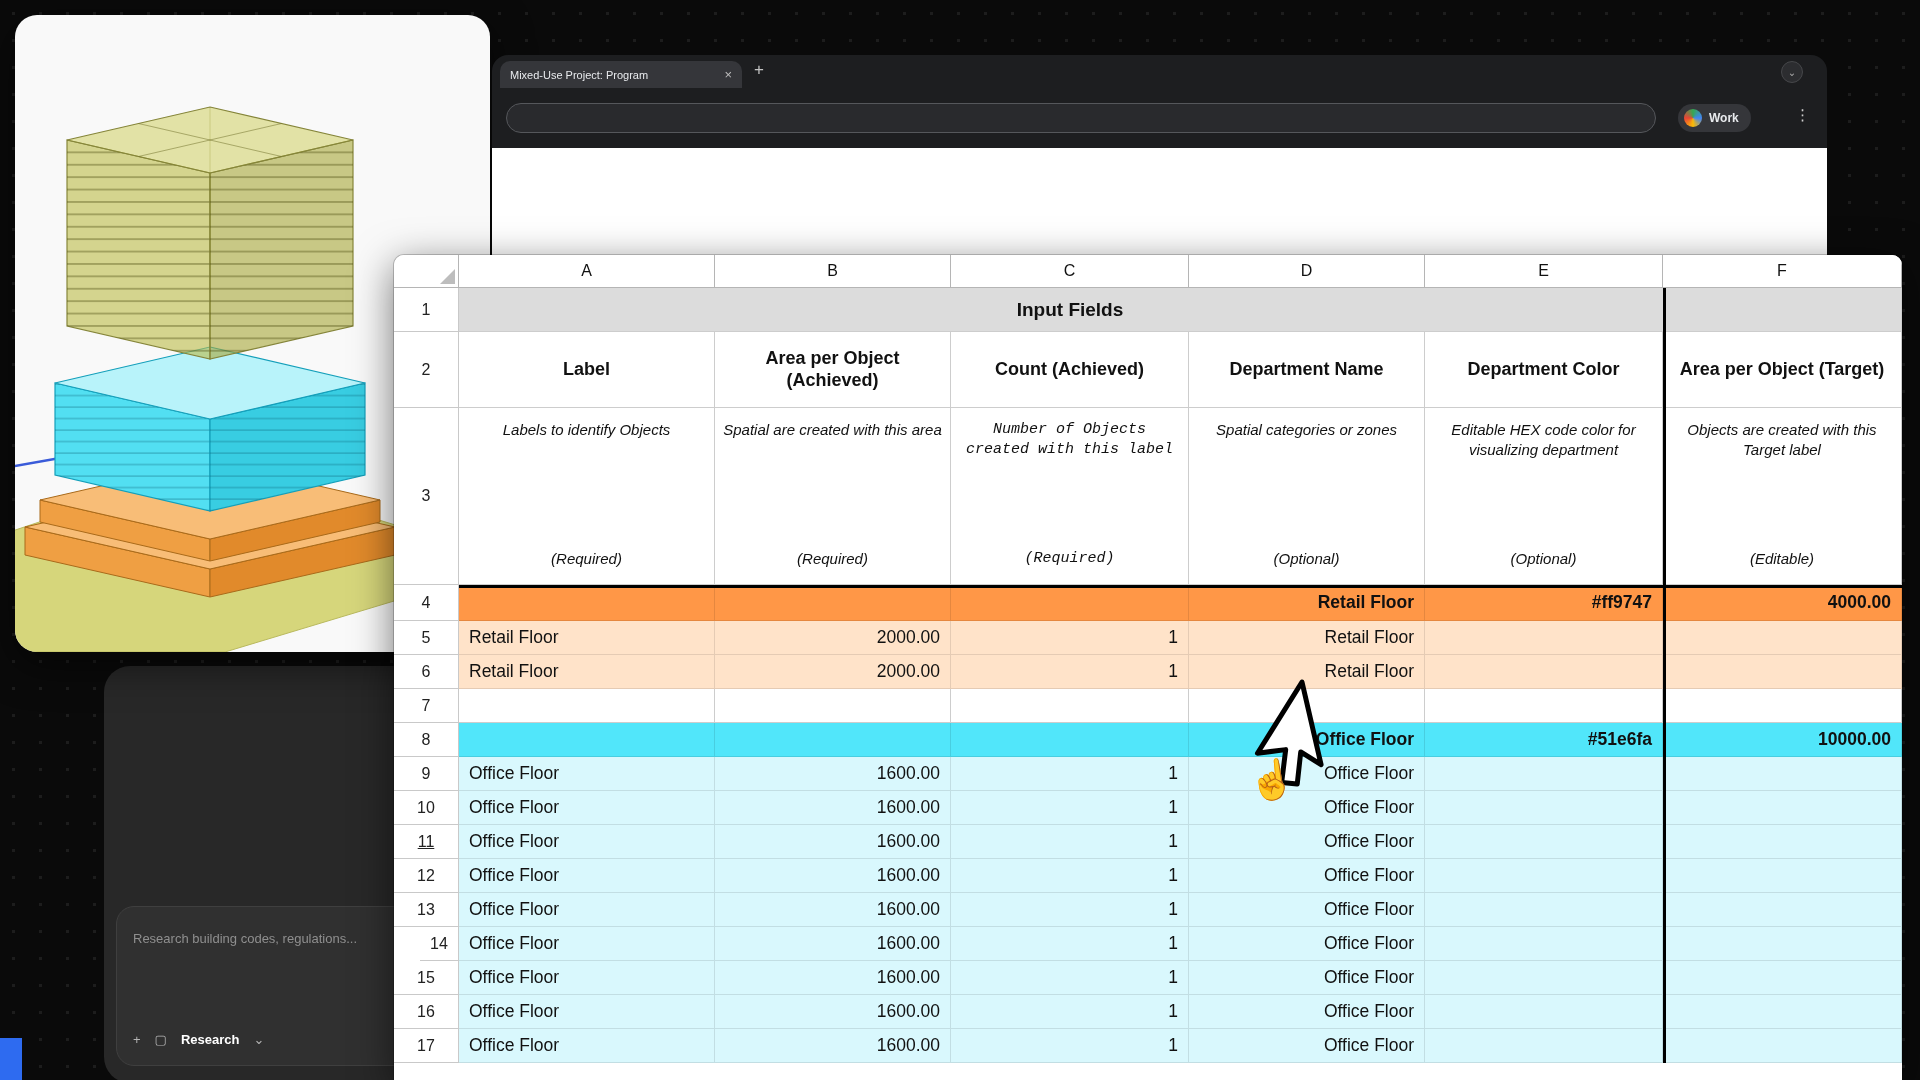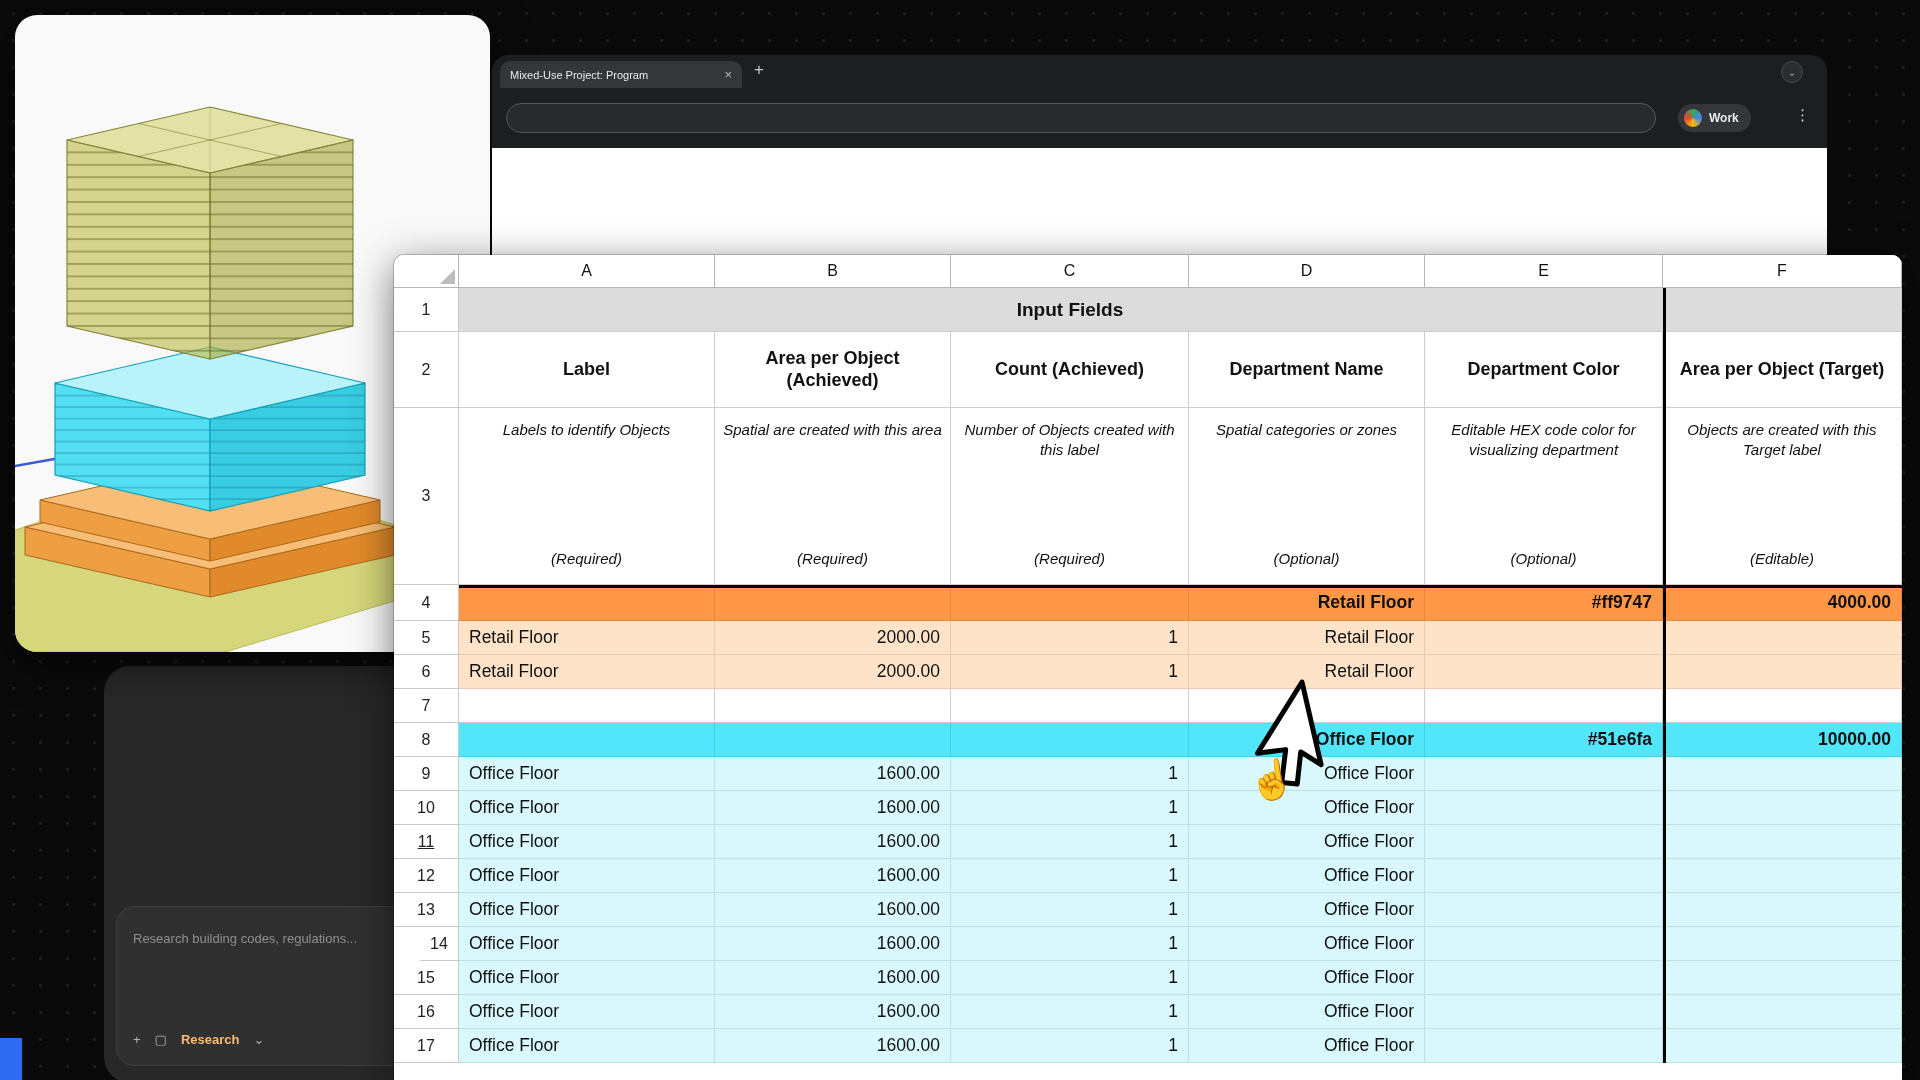--- a/index.html
+++ b/index.html
@@ -12,21 +12,21 @@
 
   
   .research-panel { position:absolute; left:104px; top:666px; width:386px; height:417px;
     background:#282828; border-radius:26px; z-index:1;padding-left:32px; }
   .research-inner { position:absolute; left:12px; top:240px; width:310px; height:160px;
     background:#303030; border:1px solid #3f3f3f; border-radius:18px; }
   .research-ph { position:absolute; left:16px; top:24px; width:280px; font-size:13px;
     color:#8f8f8f; white-space:nowrap; overflow:hidden; }
   .research-controls { position:absolute; left:16px; bottom:18px; display:flex;
     align-items:center; gap:14px; color:#b5b5b5; font-size:13px; }
-  .research-controls .rc-label { color:#fdba74; font-weight:600; }
+  .research-controls .rc-label { color:#ffffff; font-weight:600; }
   .blue-corner { position:absolute; left:0; top:1038px; width:22px; height:42px;
     background:#2e6bf0; z-index:1; }
 
   
   .model-card { position:absolute; left:15px; top:15px; width:475px; height:637px;
     background:#f9f9f9; border-radius:22px; z-index:2;
     box-shadow:0 12px 40px rgba(0,0,0,0.55); overflow:hidden; }
 
   
   .browser { position:absolute; left:492px; top:55px; width:1335px; height:1025px;
@@ -262,21 +262,21 @@
         <div class="sc hdr" style="grid-area: 3 / 6;">Department Color</div>
         <div class="sc hdr" style="grid-area: 3 / 7; text-align: right;">Area per Object (Target)</div>
         <div class="sc desc" style="grid-area: 4 / 2;">
           <span>Labels to identify Objects</span>
           <span>(Required)</span>
         </div>
         <div class="sc desc" style="grid-area: 4 / 3;">
           <span>Spatial are created with this area</span>
           <span>(Required)</span>
         </div>
-        <div class="sc desc" style="grid-area: 4 / 4;">
+        <div class="sc desc" style="grid-area: 4 / 4; font-family: Liberation Mono, monospace;">
           <span>Number of Objects created with this label</span>
           <span>(Required)</span>
         </div>
         <div class="sc desc" style="grid-area: 4 / 5;">
           <span>Spatial categories or zones</span>
           <span>(Optional)</span>
         </div>
         <div class="sc desc" style="grid-area: 4 / 6;">
           <span>Editable HEX code color for visualizing department</span>
           <span>(Optional)</span>

